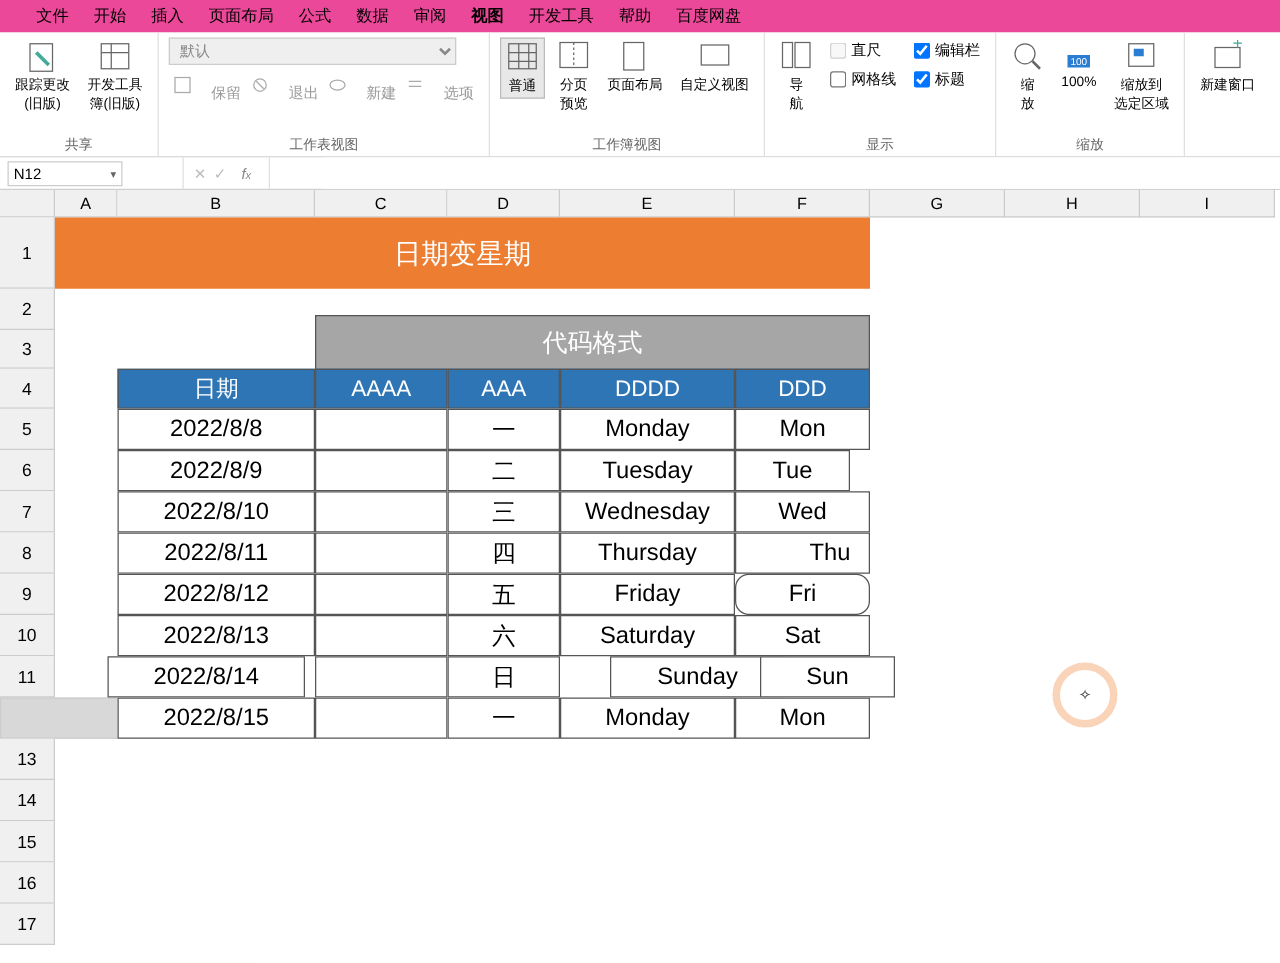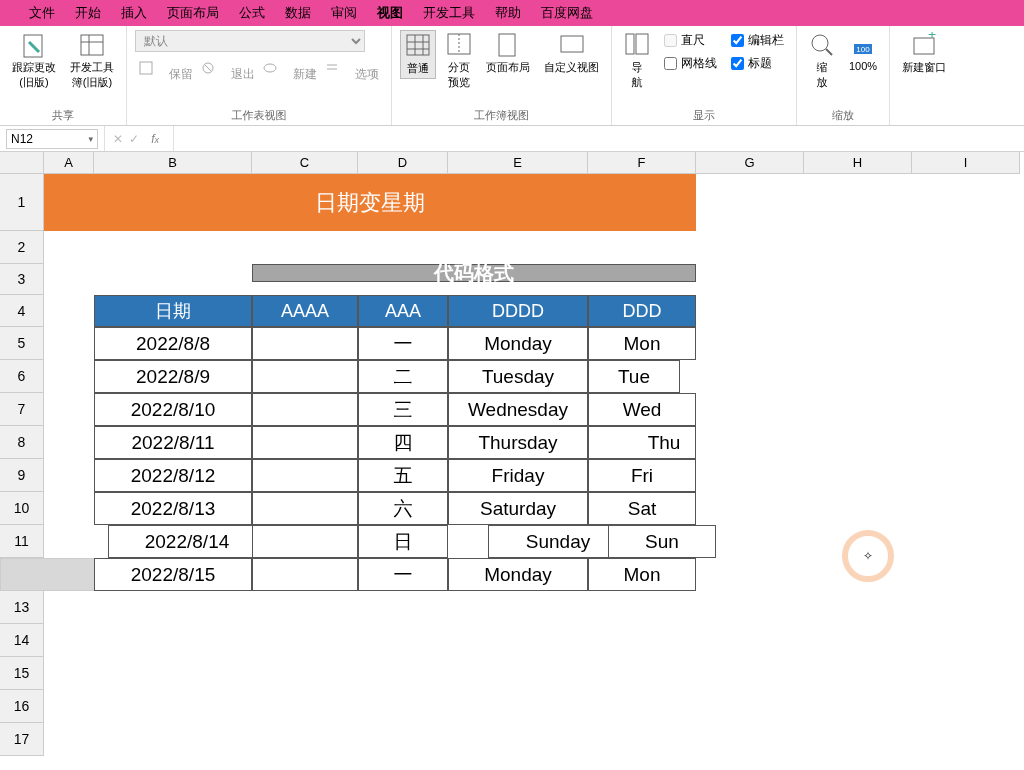--- a/index.html
+++ b/index.html
@@ -18,21 +18,21 @@
 .rbtn { display: flex; flex-direction: column; align-items: center; font-size: 11px; gap: 2px; padding: 2px 4px; cursor: pointer; }
 .rbtn svg { width: 26px; height: 26px; }
 .rbtn.small { flex-direction: row; gap: 4px; color: #999; font-size: 12px; padding: 3px 4px; }
 .rbtn.active { background: #e8e8e8; border: 1px solid #bbb; }
 .ribbon-col { display: flex; flex-direction: column; gap: 2px; }
 .chk { display: flex; align-items: center; gap: 4px; font-size: 12px; padding: 2px 4px; }
 .chk input { width: 13px; height: 13px; }
 .sel { width: 230px; height: 22px; border: 1px solid #ccc; font-size: 12px; padding: 0 4px; color: #888; }
 
 
-.formula-row { background: #fff; border-bottom: 1px solid #d0d0d0; display: flex; align-items: center; height: 26px; font-size: 12px; }
+.formula-row { background: #fff; border-bottom: 1px solid #d0d0d0; display: flex; align-items: center; height: 26px; font-size: 12px; gap: 42px; }
 .name-box { width: 92px; border: 1px solid #ccc; height: 20px; margin-left: 6px; padding: 0 4px; display: flex; align-items: center; justify-content: space-between; }
 .name-box .arrow { font-size: 9px; color: #666; }
 .fx-icons { display: flex; align-items: center; gap: 6px; padding: 0 8px; color: #888; border-left: 1px solid #e0e0e0; border-right: 1px solid #e0e0e0; margin-left: 6px; height: 100%; }
 .fx-label { font-style: italic; padding: 0 6px; }
 .formula-input { flex: 1; height: 100%; border: none; padding: 0 6px; }
 
 
 .grid-area { position: relative; background: #fff; }
 .grid-corner { position: absolute; left: 0; top: 0; width: 44px; height: 22px; background: #f0f0f0; border-right: 1px solid #ccc; border-bottom: 1px solid #ccc; }
 .col-headers { position: absolute; left: 44px; top: 0; height: 22px; display: flex; }
@@ -208,20 +208,28 @@
           <span style="white-space:pre-line;text-align:center">缩
 放</span>
         </div>
       <div class="rbtn">
           <svg>
             <rect x="4" y="12" width="18" height="10" fill="#2b7cd3"></rect>
             <text x="13" y="20" font-size="8" fill="#fff" text-anchor="middle">100</text>
           </svg>
           <span>100%</span>
         </div>
+      <div class="rbtn">
+          <svg>
+            <rect x="3" y="3" width="20" height="18" fill="none" stroke="#666"></rect>
+            <rect x="7" y="7" width="8" height="6" fill="#2b7cd3"></rect>
+          </svg>
+          <span style="white-space:pre-line;text-align:center">缩放到
+选定区域</span>
+        </div>
     </div>
     <div class="ribbon-group-label">缩放</div>
   </div>
 
   <div class="ribbon-group" style="border-right:none">
     <div class="ribbon-group-content">
       <div class="rbtn">
           <svg>
             <rect x="3" y="6" width="20" height="16" fill="none" stroke="#666"></rect>
             <text x="17" y="7" font-size="14" fill="#4a9">+</text>
@@ -273,21 +281,21 @@
       <div class="row-h" style="height: 33px;">11</div>
       <div class="row-h sel" style="height: 33px;">12</div>
       <div class="row-h" style="height: 33px;">13</div>
       <div class="row-h" style="height: 33px;">14</div>
       <div class="row-h" style="height: 33px;">15</div>
       <div class="row-h" style="height: 33px;">16</div>
       <div class="row-h" style="height: 33px;">17</div>
     </div>
   <div class="cells" id="cells">
       <div class="orange-hdr" style="left: 0px; top: 0px; width: 652px; height: 57px;">日期变星期</div>
-      <div class="gray-hdr" style="left: 208px; top: 90px; width: 444px; height: 18px; font-weight: bold;">代码格式</div>
+      <div class="gray-hdr" style="left: 208px; top: 78px; width: 444px; height: 44px;">代码格式</div>
       <div class="blue-hdr" style="left: 50px; top: 121px; width: 158px; height: 32px;">日期</div>
       <div class="blue-hdr" style="left: 208px; top: 121px; width: 106px; height: 32px;">AAAA</div>
       <div class="blue-hdr" style="left: 314px; top: 121px; width: 90px; height: 32px;">AAA</div>
       <div class="blue-hdr" style="left: 404px; top: 121px; width: 140px; height: 32px;">DDDD</div>
       <div class="blue-hdr" style="left: 544px; top: 121px; width: 108px; height: 32px;">DDD</div>
       <div class="data-cell" style="left: 50px; top: 153px; width: 158px; height: 33px;">2022/8/8</div>
       <div class="data-cell" style="left: 208px; top: 153px; width: 106px; height: 33px;"></div>
       <div class="data-cell" style="left: 314px; top: 153px; width: 90px; height: 33px;">一</div>
       <div class="data-cell" style="left: 404px; top: 153px; width: 140px; height: 33px;">Monday</div>
       <div class="data-cell" style="left: 544px; top: 153px; width: 108px; height: 33px;">Mon</div>
@@ -303,27 +311,27 @@
       <div class="data-cell" style="left: 544px; top: 219px; width: 108px; height: 33px;">Wed</div>
       <div class="data-cell" style="left: 50px; top: 252px; width: 158px; height: 33px;">2022/8/11</div>
       <div class="data-cell" style="left: 208px; top: 252px; width: 106px; height: 33px;"></div>
       <div class="data-cell" style="left: 314px; top: 252px; width: 90px; height: 33px;">四</div>
       <div class="data-cell" style="left: 404px; top: 252px; width: 140px; height: 33px;">Thursday</div>
       <div class="data-cell" style="left: 544px; top: 252px; width: 108px; height: 33px; padding-left: 44px;">Thu</div>
       <div class="data-cell" style="left: 50px; top: 285px; width: 158px; height: 33px;">2022/8/12</div>
       <div class="data-cell" style="left: 208px; top: 285px; width: 106px; height: 33px;"></div>
       <div class="data-cell" style="left: 314px; top: 285px; width: 90px; height: 33px;">五</div>
       <div class="data-cell" style="left: 404px; top: 285px; width: 140px; height: 33px;">Friday</div>
-      <div class="data-cell" style="left: 544px; top: 285px; width: 108px; height: 33px;">Fri</div>
+      <div class="data-cell" style="left: 544px; top: 285px; width: 108px; height: 33px; border-radius: 11px;">Fri</div>
       <div class="data-cell" style="left: 50px; top: 318px; width: 158px; height: 33px;">2022/8/13</div>
       <div class="data-cell" style="left: 208px; top: 318px; width: 106px; height: 33px;"></div>
       <div class="data-cell" style="left: 314px; top: 318px; width: 90px; height: 33px;">六</div>
       <div class="data-cell" style="left: 404px; top: 318px; width: 140px; height: 33px;">Saturday</div>
       <div class="data-cell" style="left: 544px; top: 318px; width: 108px; height: 33px;">Sat</div>
-      <div class="data-cell" style="left: 64px; top: 351px; width: 158px; height: 33px;">2022/8/14</div>
+      <div class="data-cell" style="left: 42px; top: 351px; width: 158px; height: 33px;">2022/8/14</div>
       <div class="data-cell" style="left: 208px; top: 351px; width: 106px; height: 33px;"></div>
       <div class="data-cell" style="left: 314px; top: 351px; width: 90px; height: 33px;">日</div>
       <div class="data-cell" style="left: 404px; top: 351px; width: 140px; height: 33px; margin-left: 40px;">Sunday</div>
       <div class="data-cell" style="left: 564px; top: 351px; width: 108px; height: 33px;">Sun</div>
       <div class="data-cell" style="left: 50px; top: 384px; width: 158px; height: 33px;">2022/8/15</div>
       <div class="data-cell" style="left: 208px; top: 384px; width: 106px; height: 33px;"></div>
       <div class="data-cell" style="left: 314px; top: 384px; width: 90px; height: 33px;">一</div>
       <div class="data-cell" style="left: 404px; top: 384px; width: 140px; height: 33px;">Monday</div>
       <div class="data-cell" style="left: 544px; top: 384px; width: 108px; height: 33px;">Mon</div>
     </div>

